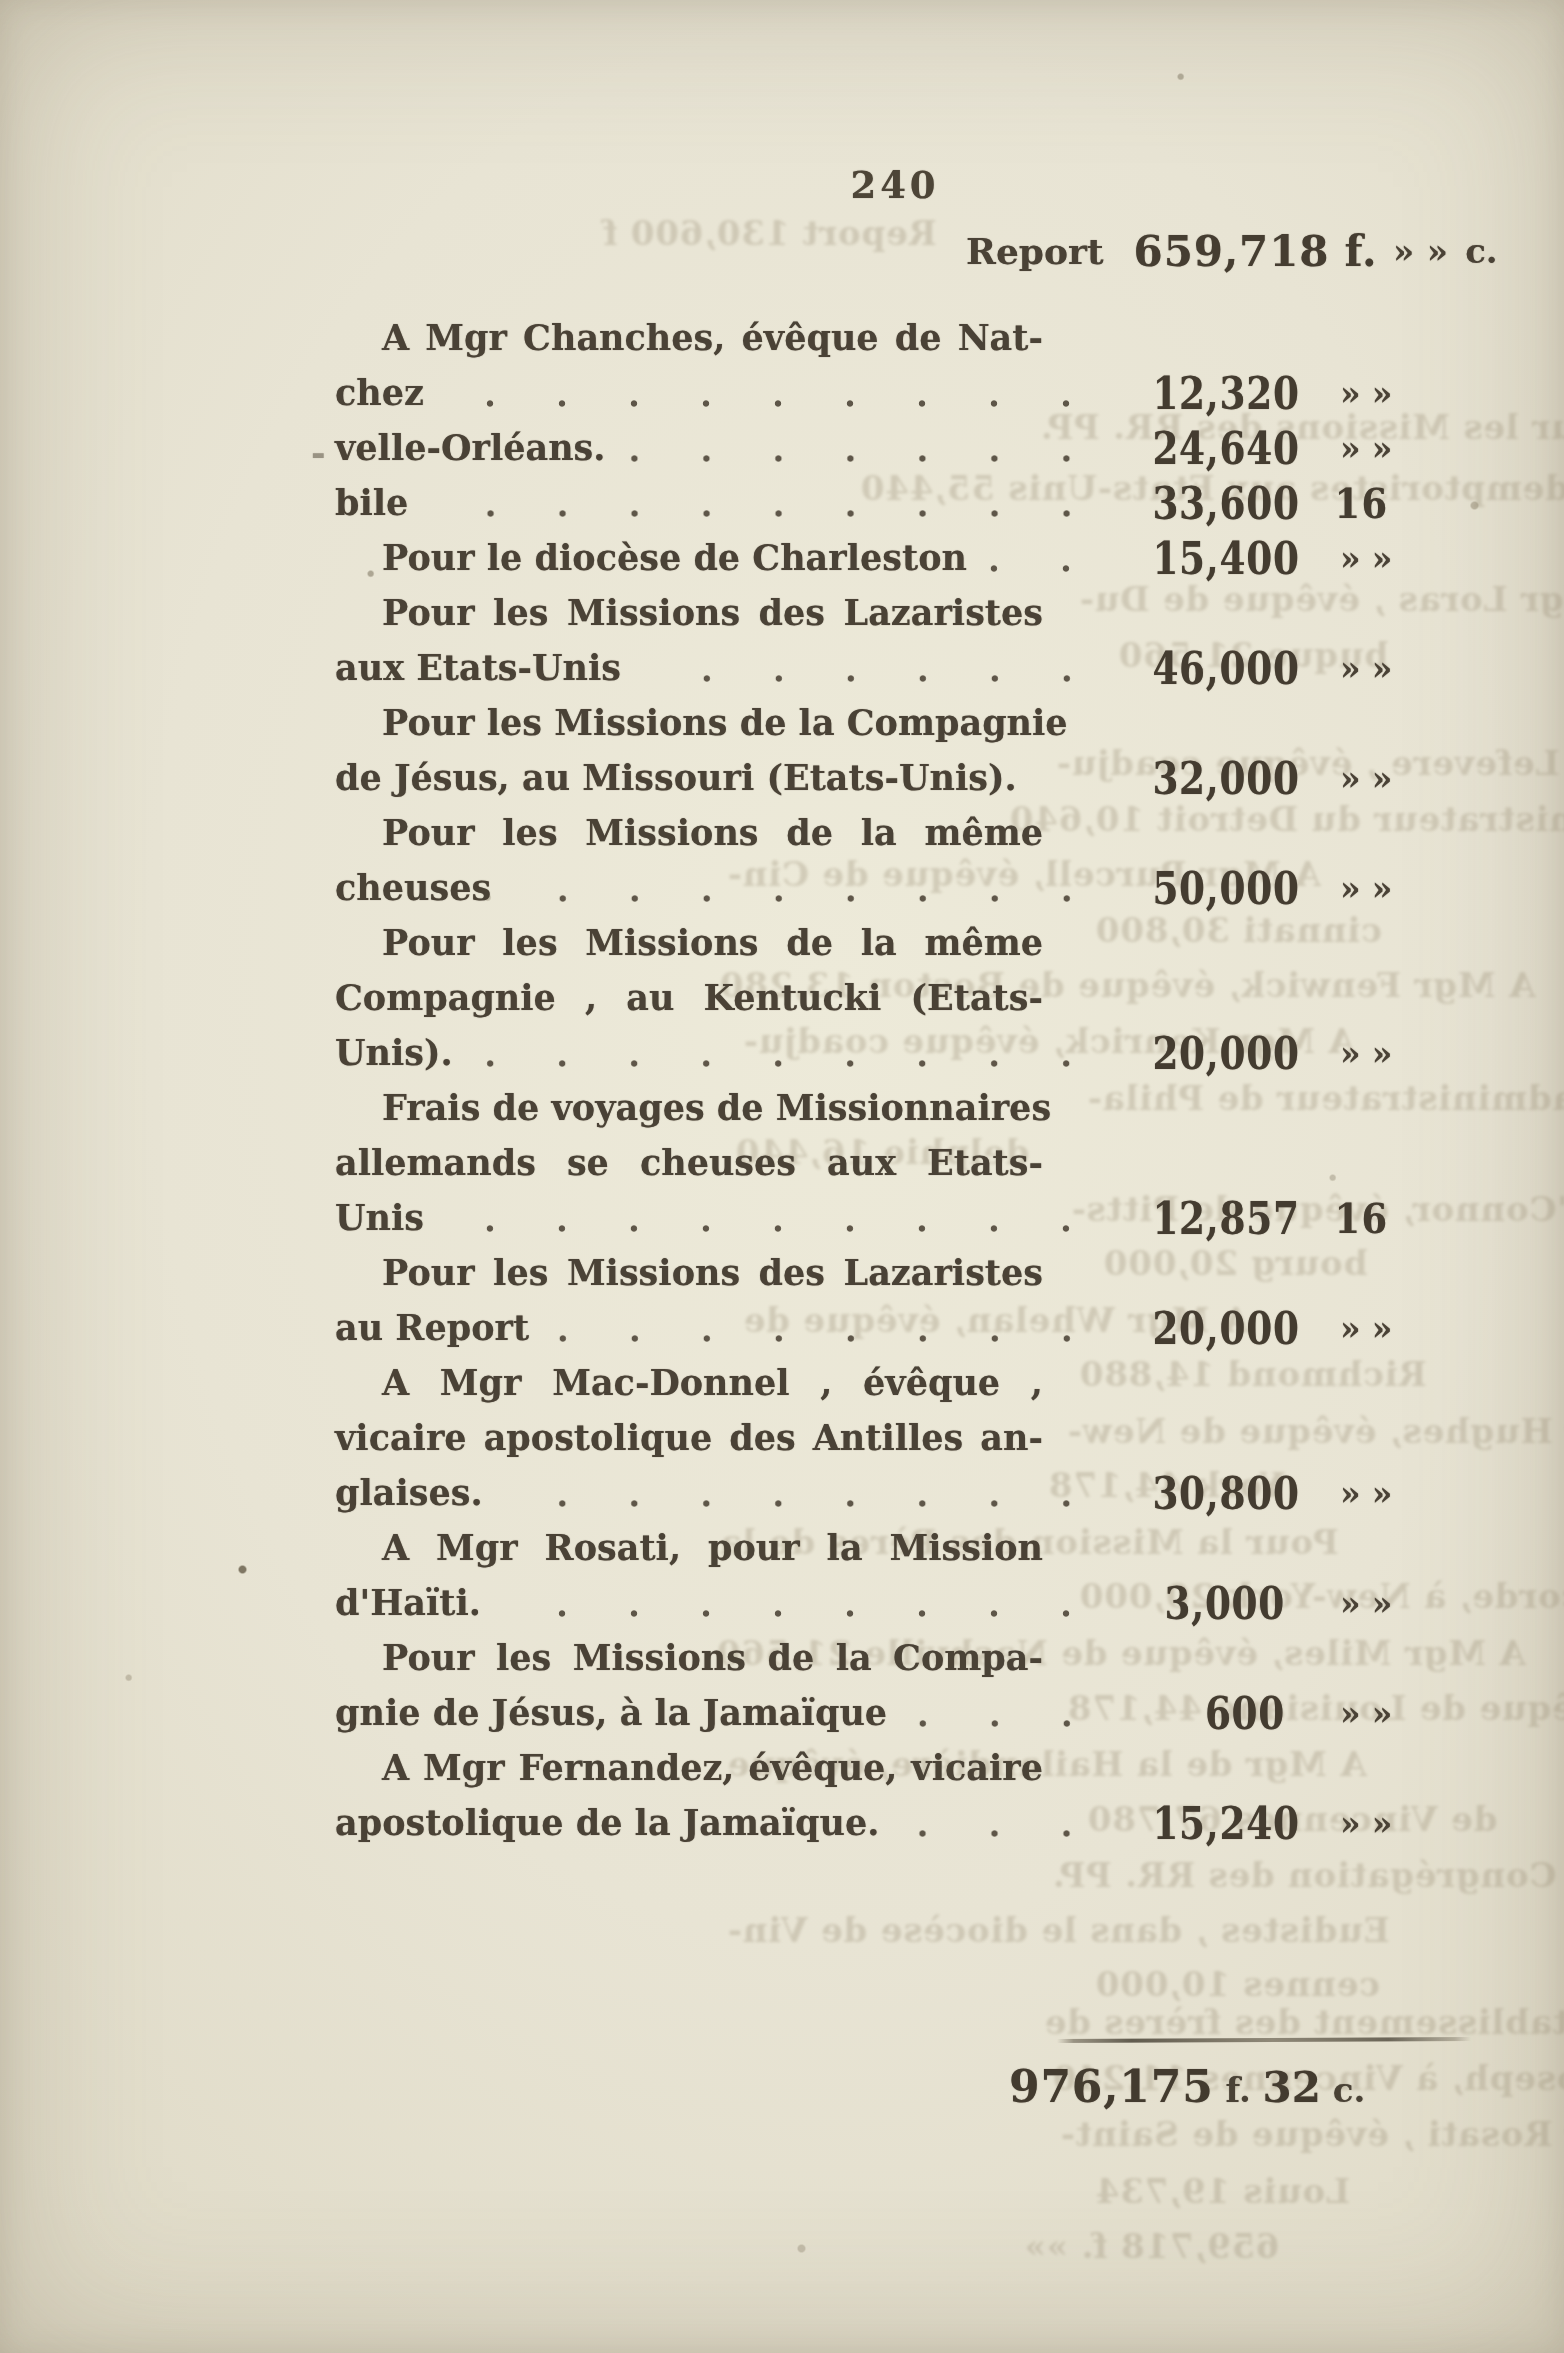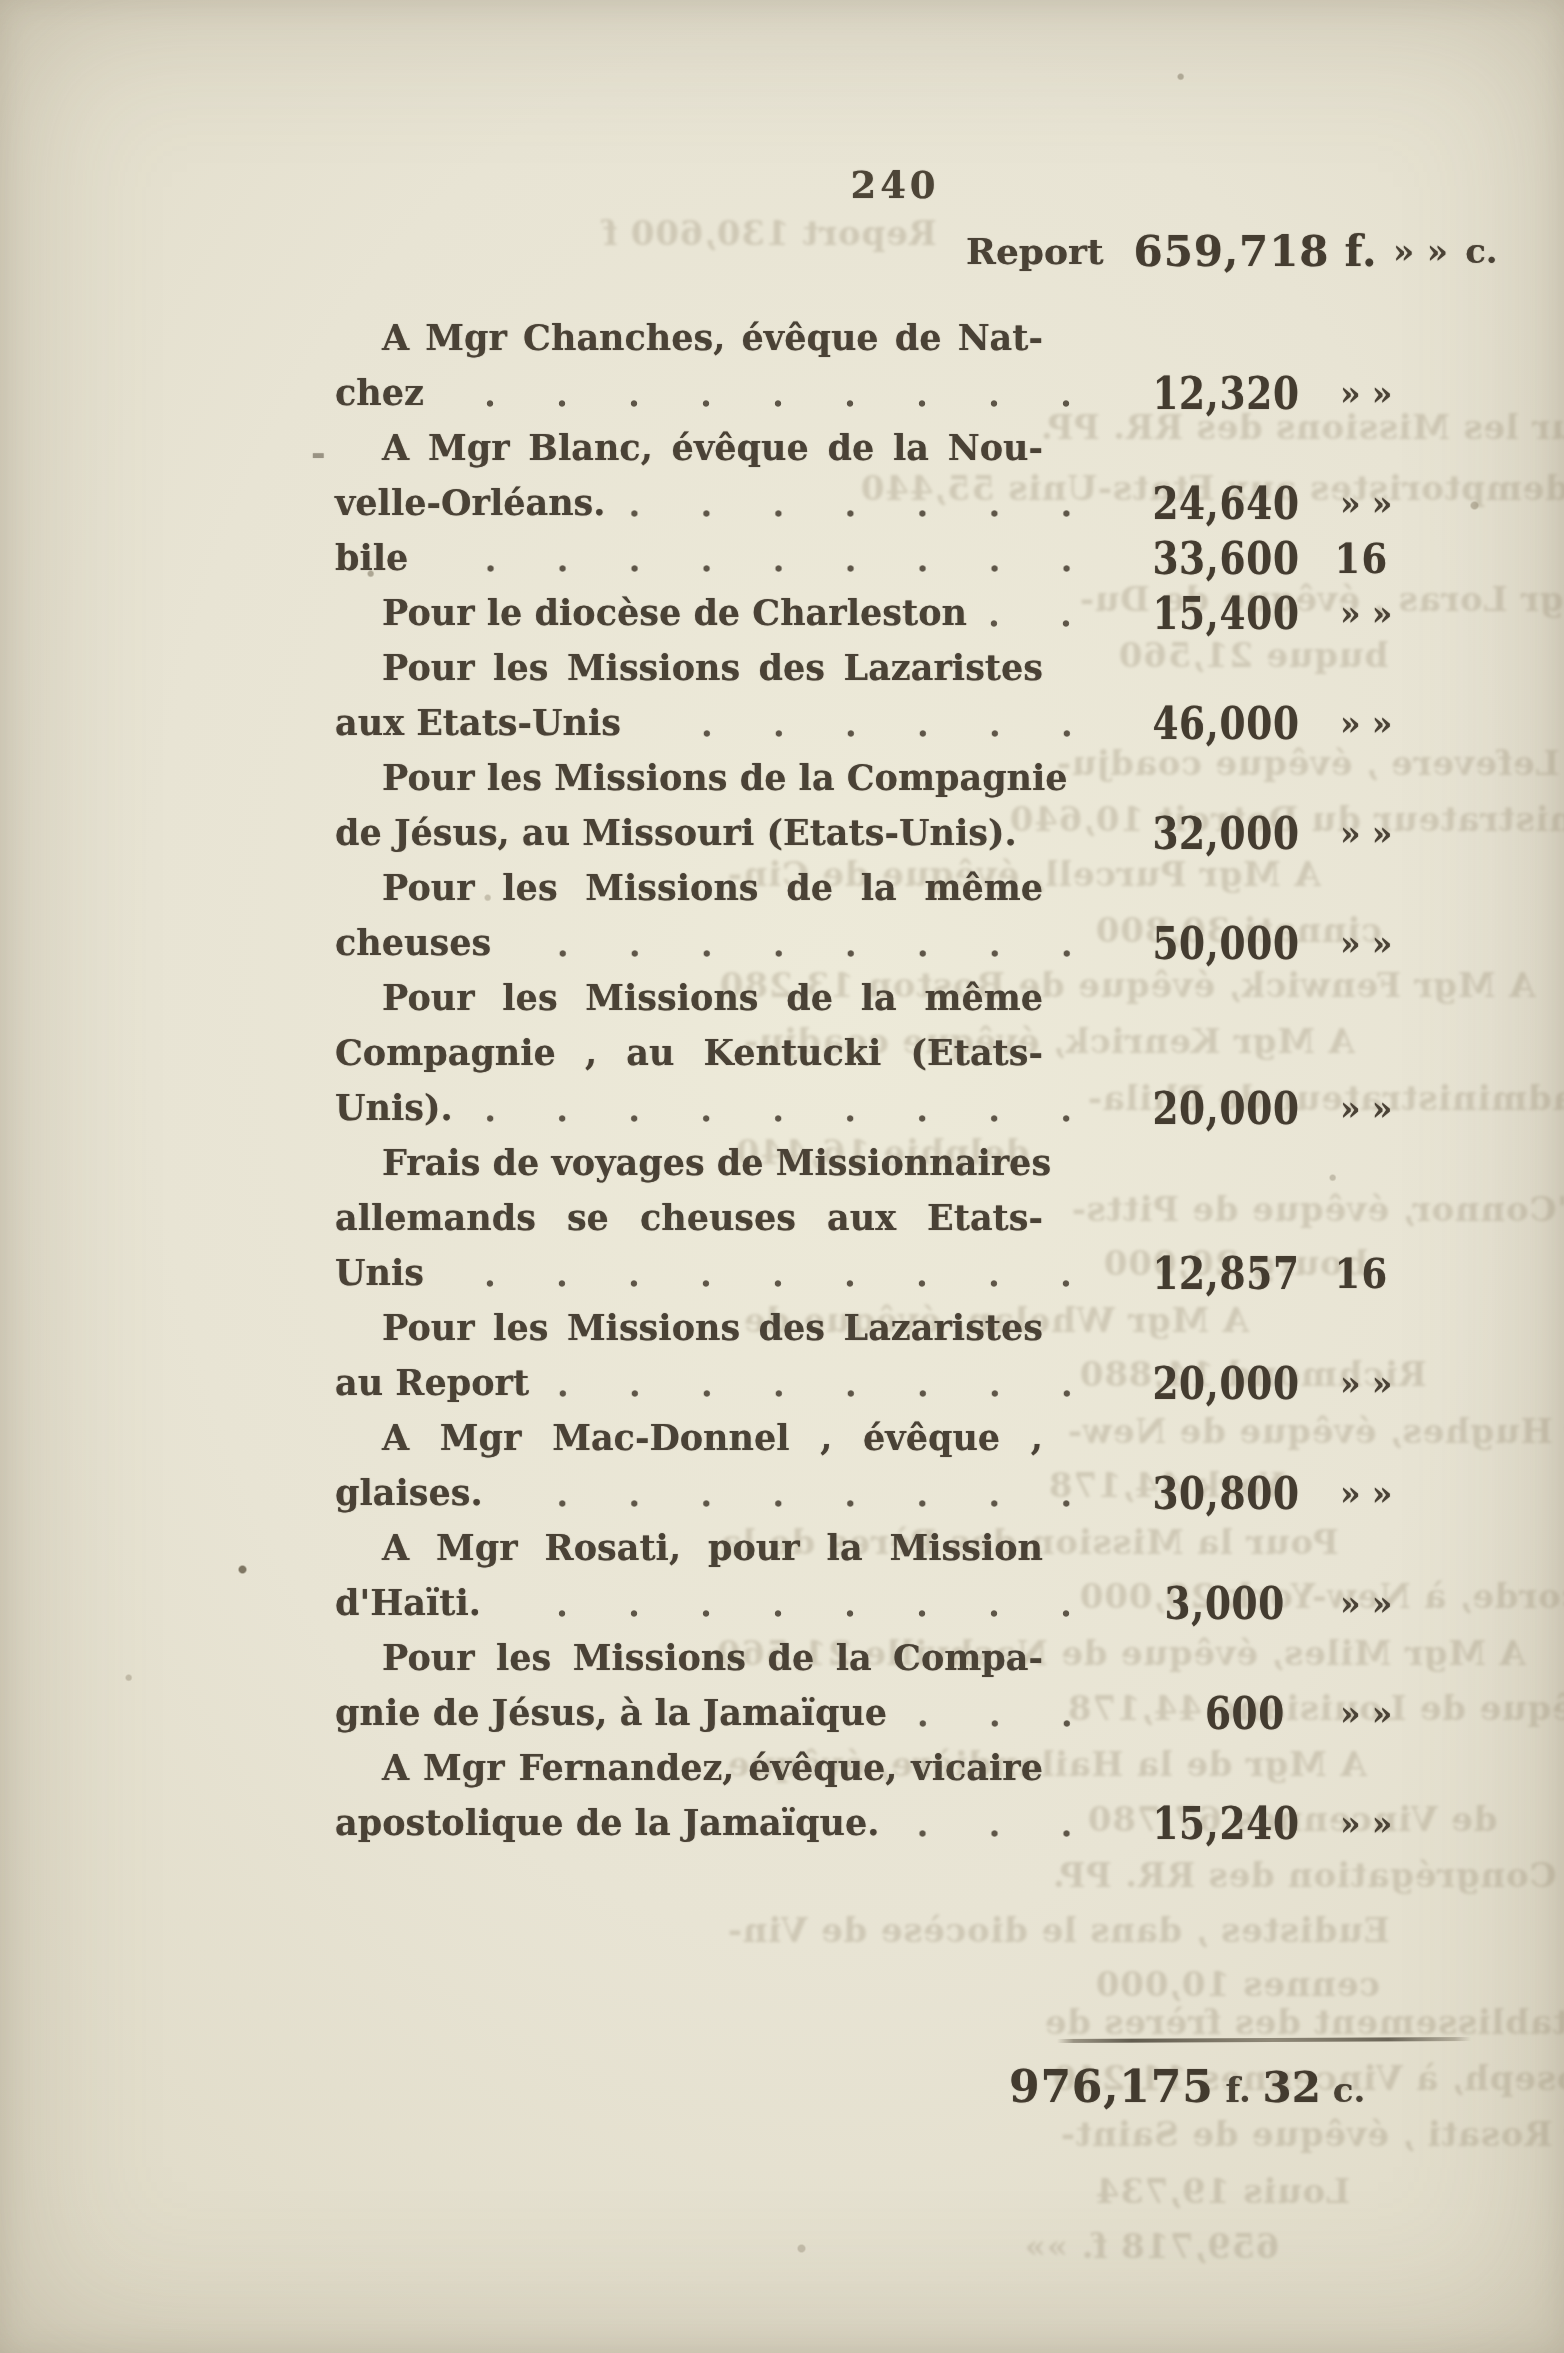--- a/index.html
+++ b/index.html
@@ -160,21 +160,20 @@
   <span class="margin-dash txt">-</span>
 
   <div class="entries txt" id="entries">
       <div class="bl ind">A Mgr Chanches, évêque de Nat-</div>
       <div class="row">
         <span class="lbl">chez</span>
         <span class="leader"></span>
         <span class="amt">12,320</span>
         <span class="cents g">»»</span>
       </div>
-      <div class="bl ind">A Mgr Blanc, évêque de la Nou-</div>
       <div class="row">
         <span class="lbl">velle-Orléans.</span>
         <span class="leader"></span>
         <span class="amt">24,640</span>
         <span class="cents g">»»</span>
       </div>
       <div class="row">
         <span class="lbl">bile</span>
         <span class="leader"></span>
         <span class="amt">33,600</span>
@@ -224,20 +223,21 @@
         <span class="cents n">16</span>
       </div>
       <div class="bl ind">Pour les Missions des Lazaristes</div>
       <div class="row">
         <span class="lbl">au Report</span>
         <span class="leader"></span>
         <span class="amt">20,000</span>
         <span class="cents g">»»</span>
       </div>
       <div class="bl ind">A Mgr Mac-Donnel , évêque ,</div>
+      <div class="bl">vicaire apostolique des Antilles an-</div>
       <div class="row">
         <span class="lbl">glaises.</span>
         <span class="leader"></span>
         <span class="amt">30,800</span>
         <span class="cents g">»»</span>
       </div>
       <div class="bl ind">A Mgr Rosati, pour la Mission</div>
       <div class="row">
         <span class="lbl">d'Haïti.</span>
         <span class="leader"></span>

